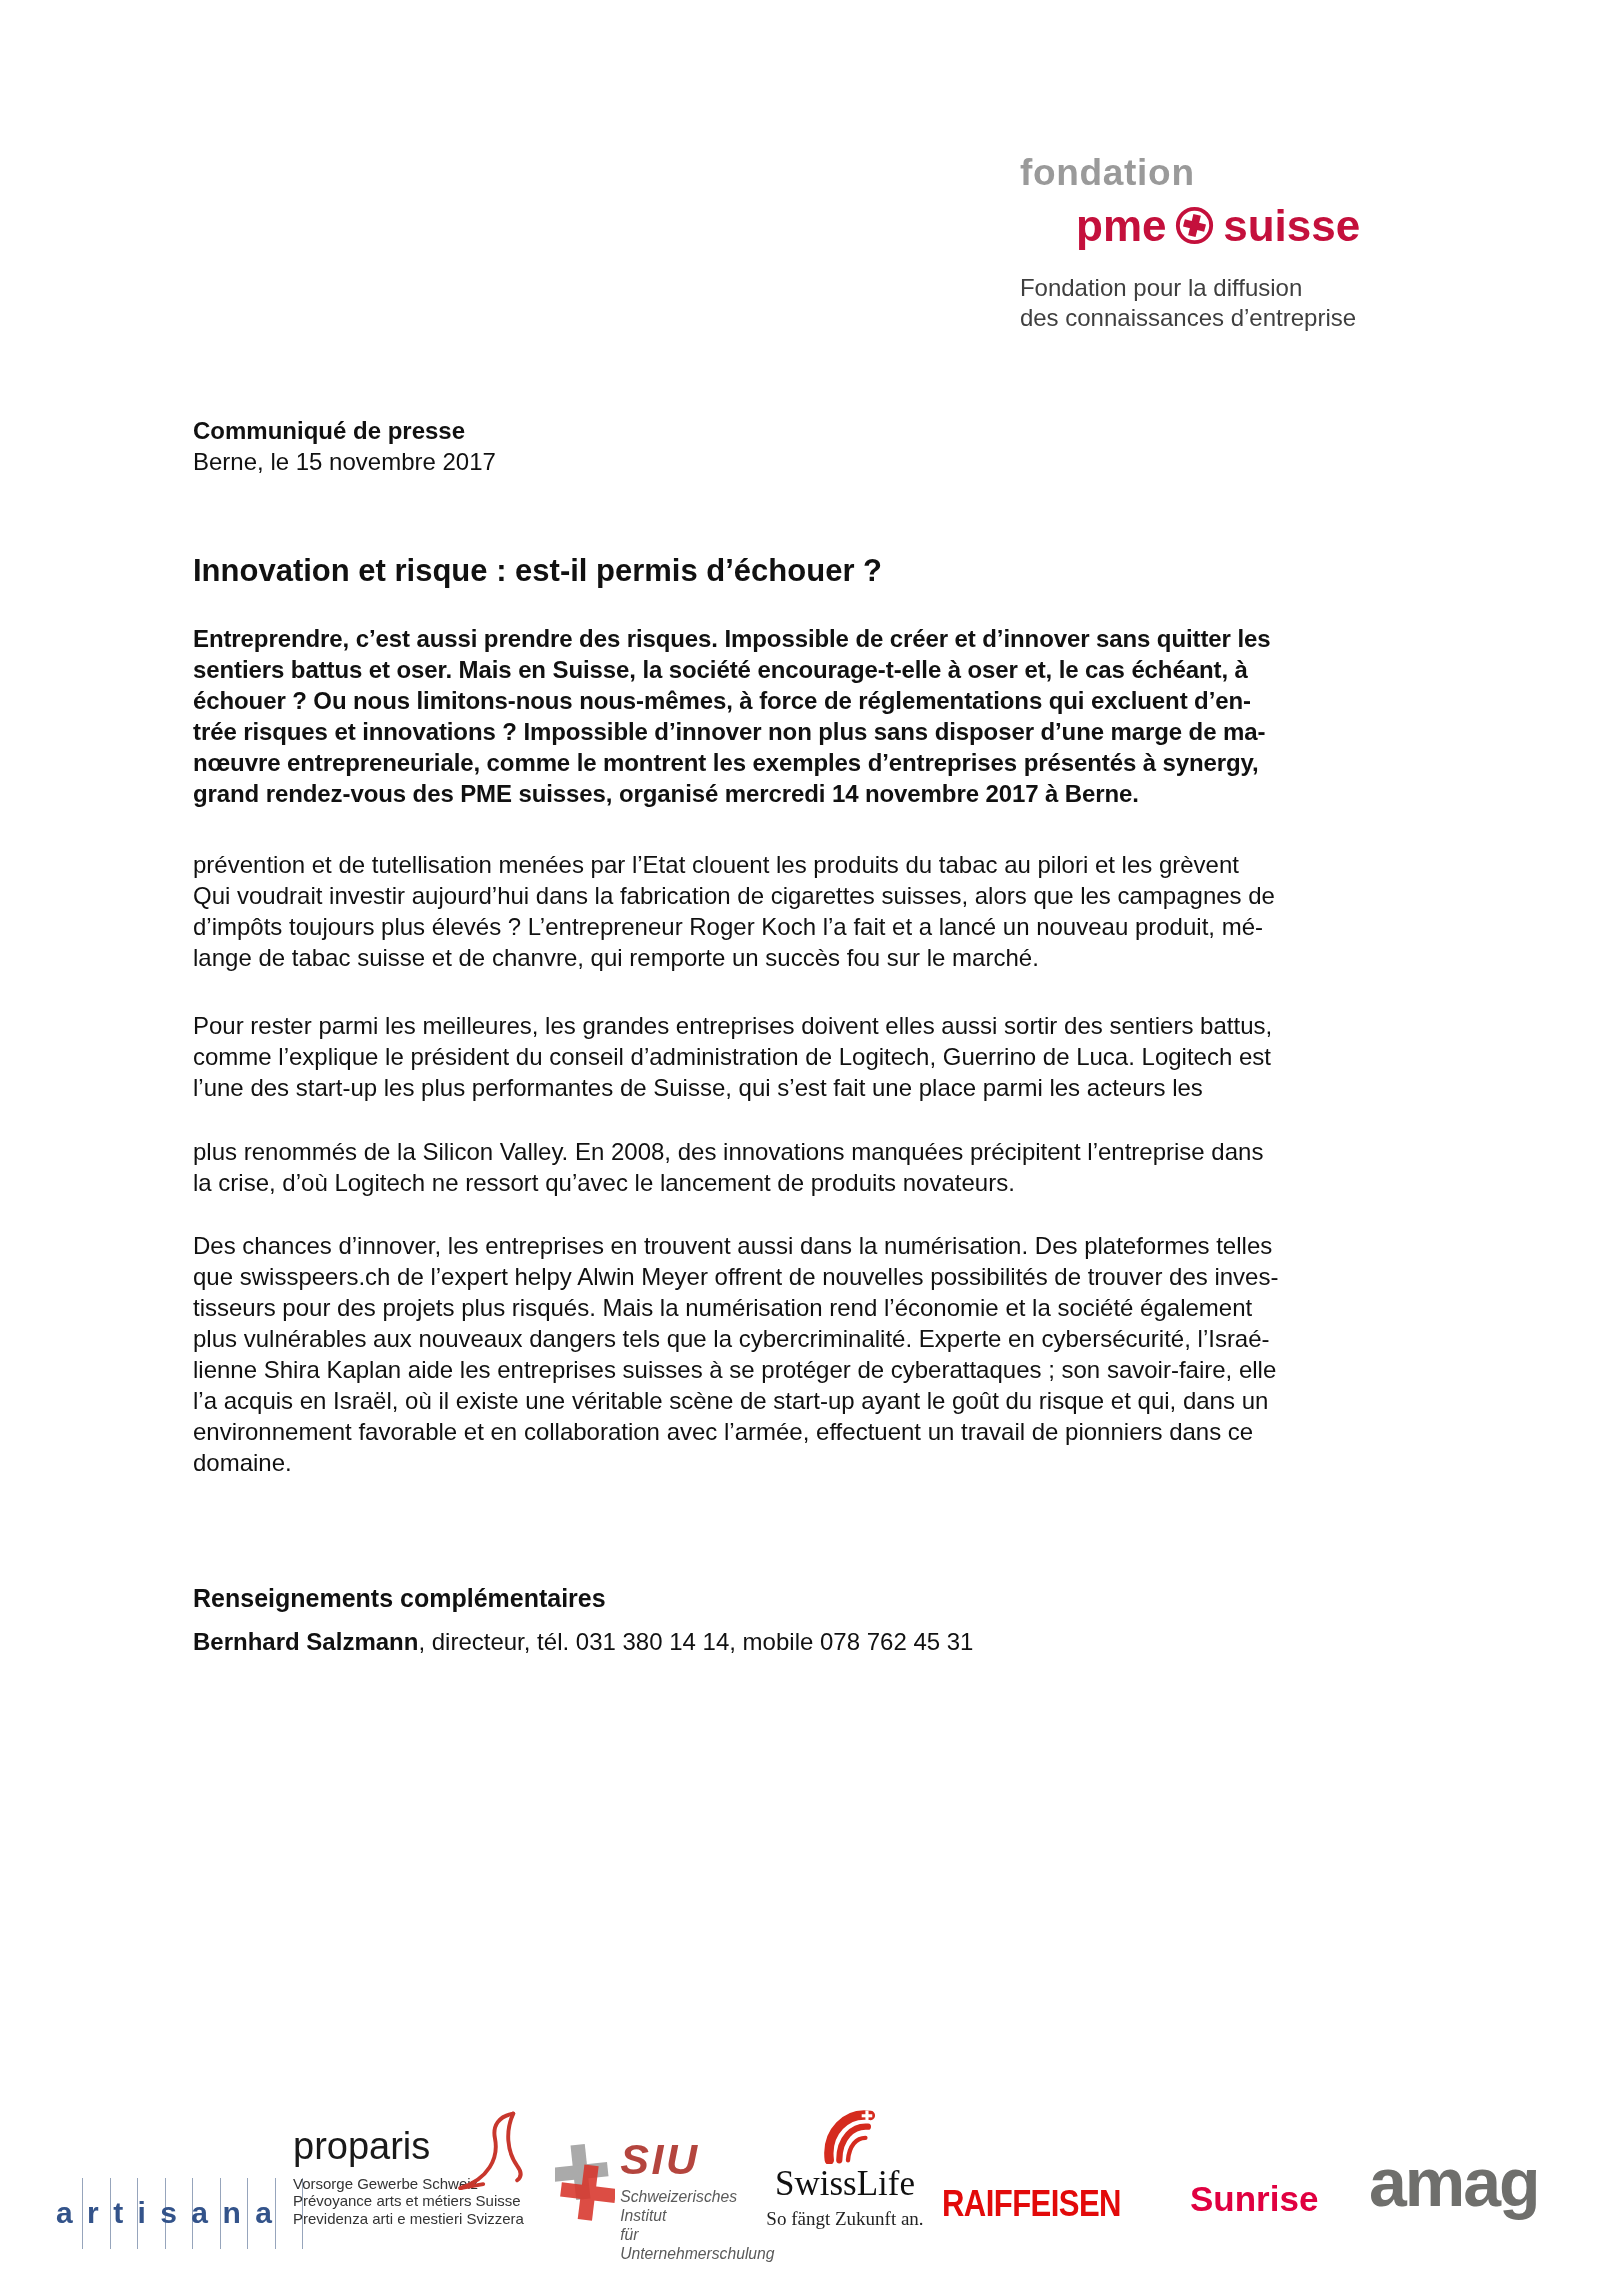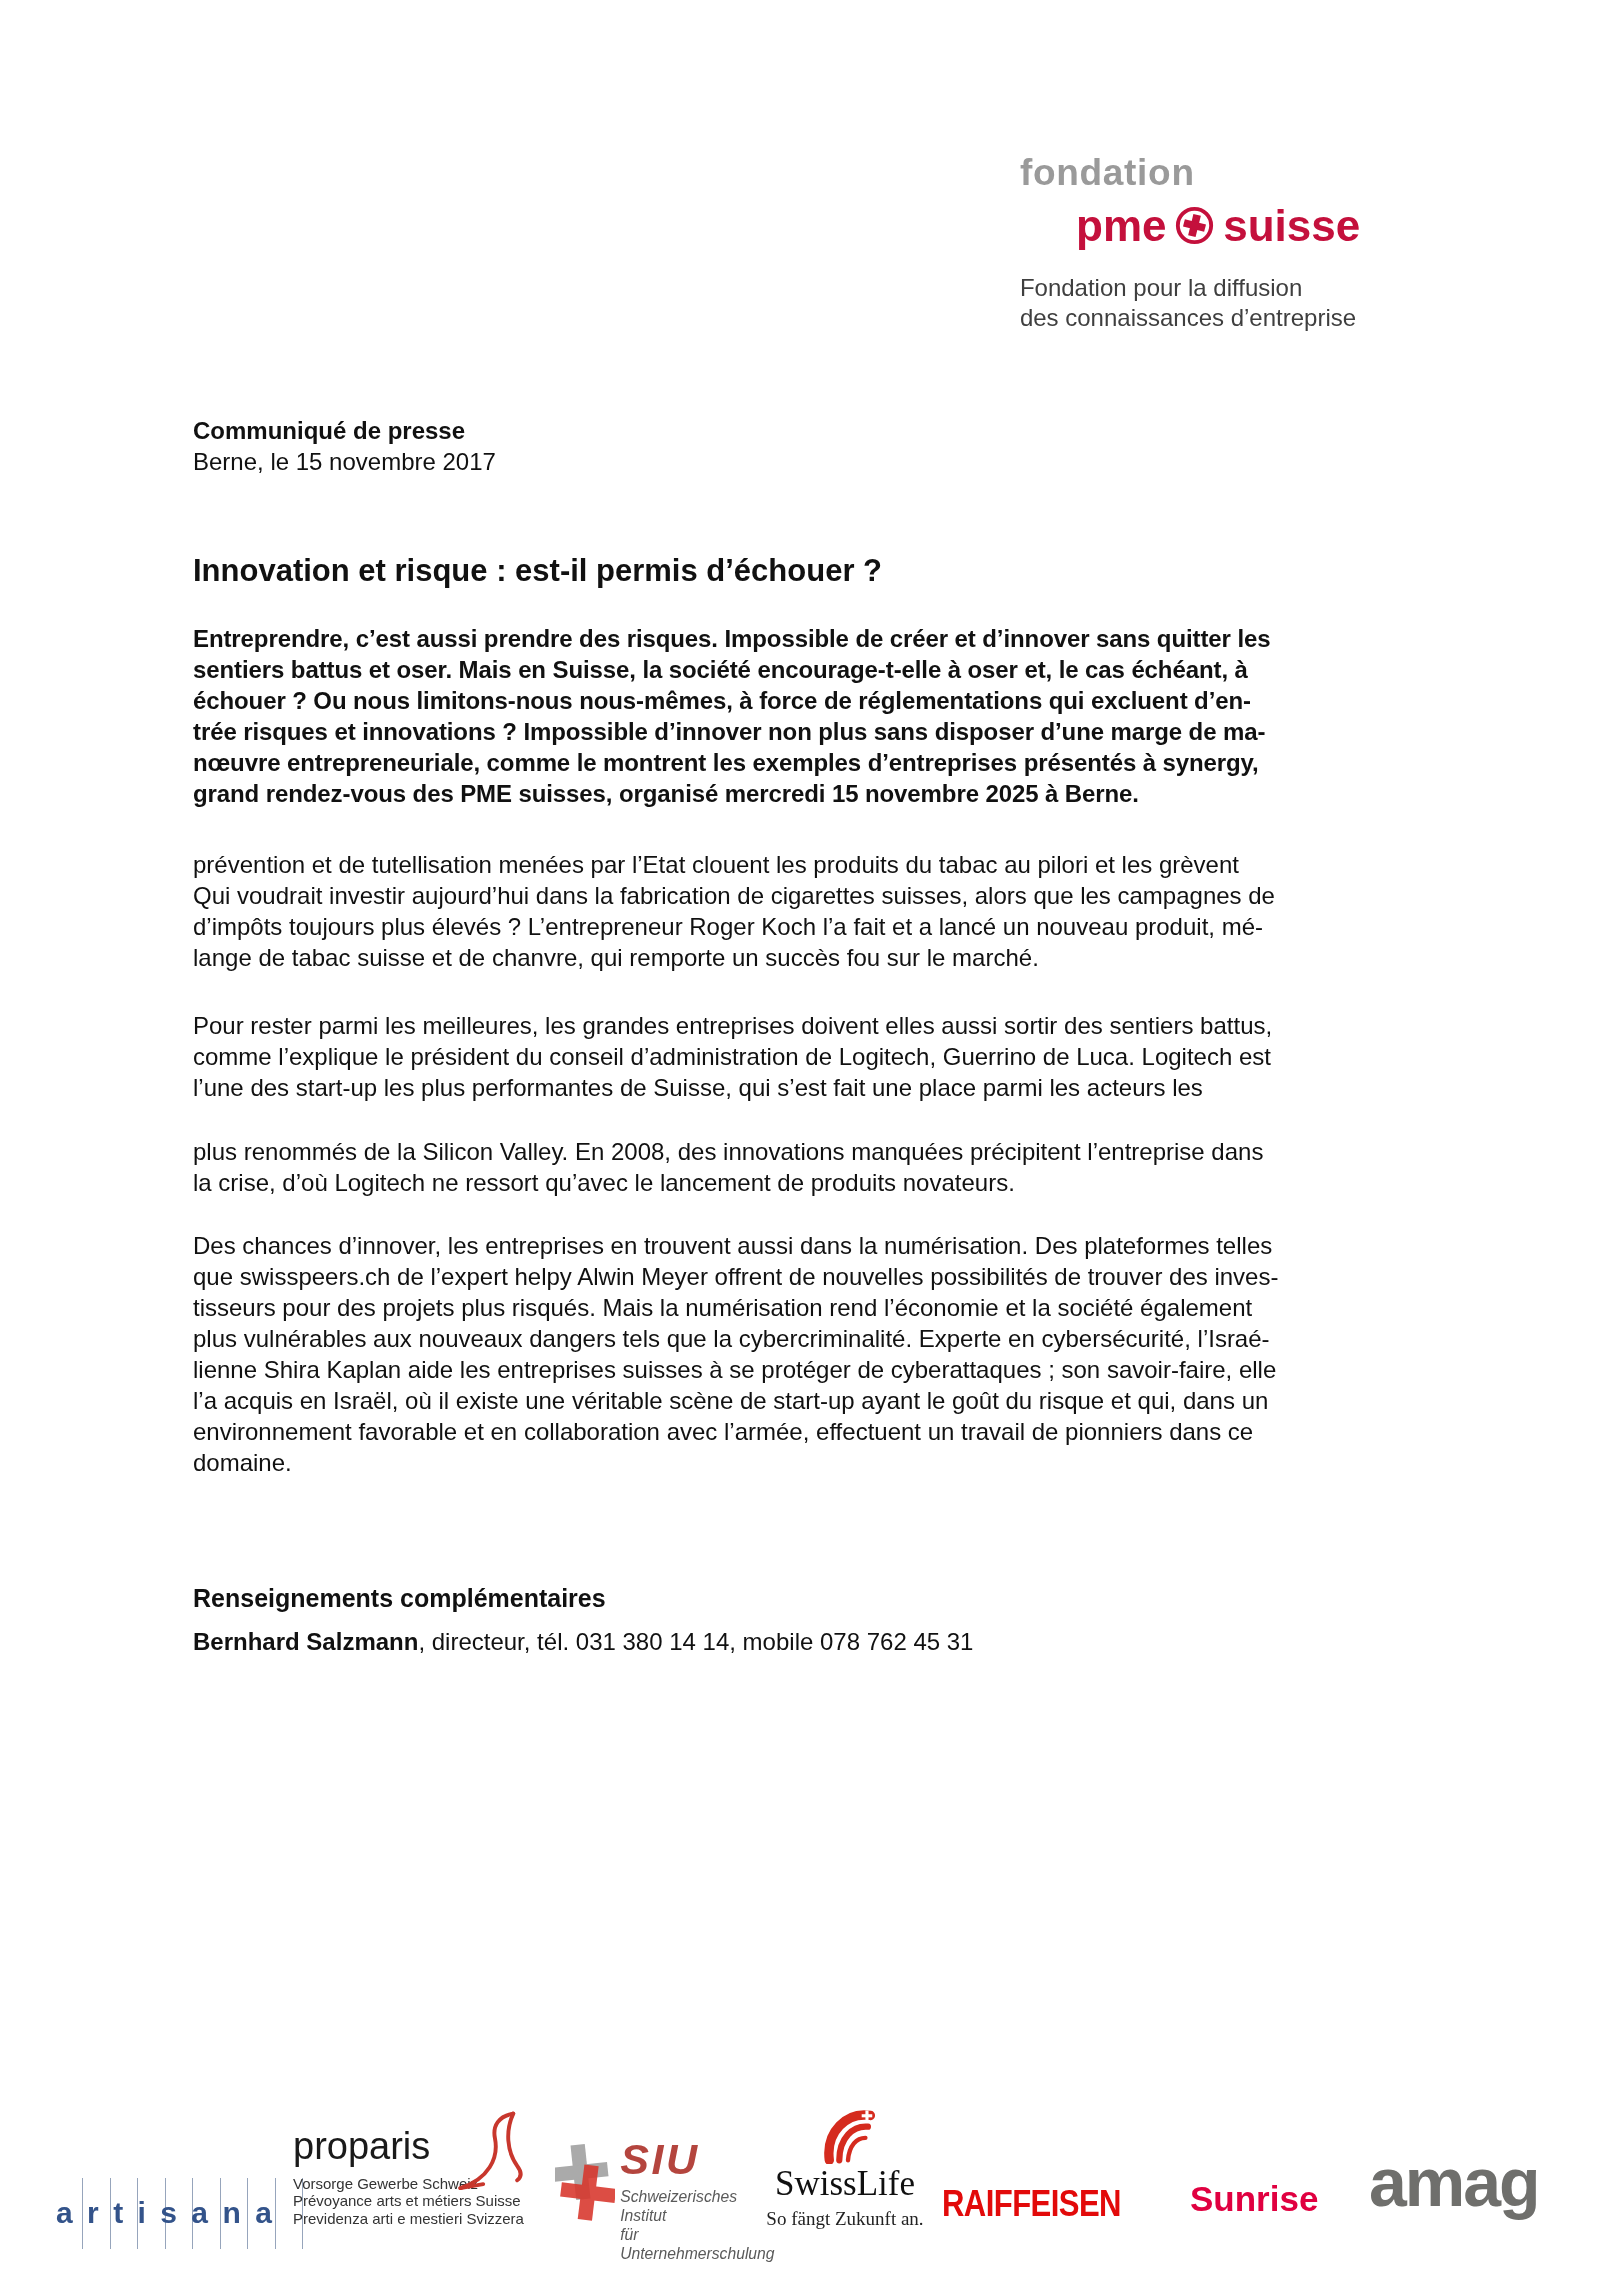--- a/index.html
+++ b/index.html
@@ -130,21 +130,21 @@
   </div>
 
   <div class="abs title">Innovation et risque : est-il permis d’échouer ?</div>
 
   <div class="abs bodyblock lead">
       <div>Entreprendre, c’est aussi prendre des risques. Impossible de créer et d’innover sans quitter les</div>
       <div>sentiers battus et oser. Mais en Suisse, la société encourage-t-elle à oser et, le cas échéant, à</div>
       <div>échouer ? Ou nous limitons-nous nous-mêmes, à force de réglementations qui excluent d’en-</div>
       <div>trée risques et innovations ? Impossible d’innover non plus sans disposer d’une marge de ma-</div>
       <div>nœuvre entrepreneuriale, comme le montrent les exemples d’entreprises présentés à synergy,</div>
-      <div>grand rendez-vous des PME suisses, organisé mercredi 15 novembre 2025 à Berne.</div>
+      <div>grand rendez-vous des PME suisses, organisé mercredi 14 novembre 2017 à Berne.</div>
     </div>
 
   <div class="abs bodyblock p1">
       <div>prévention et de tutellisation menées par l’Etat clouent les produits du tabac au pilori et les grèvent</div>
       <div>Qui voudrait investir aujourd’hui dans la fabrication de cigarettes suisses, alors que les campagnes de</div>
       <div>d’impôts toujours plus élevés ? L’entrepreneur Roger Koch l’a fait et a lancé un nouveau produit, mé-</div>
       <div>lange de tabac suisse et de chanvre, qui remporte un succès fou sur le marché.</div>
     </div>
 
   <div class="abs bodyblock p2">

